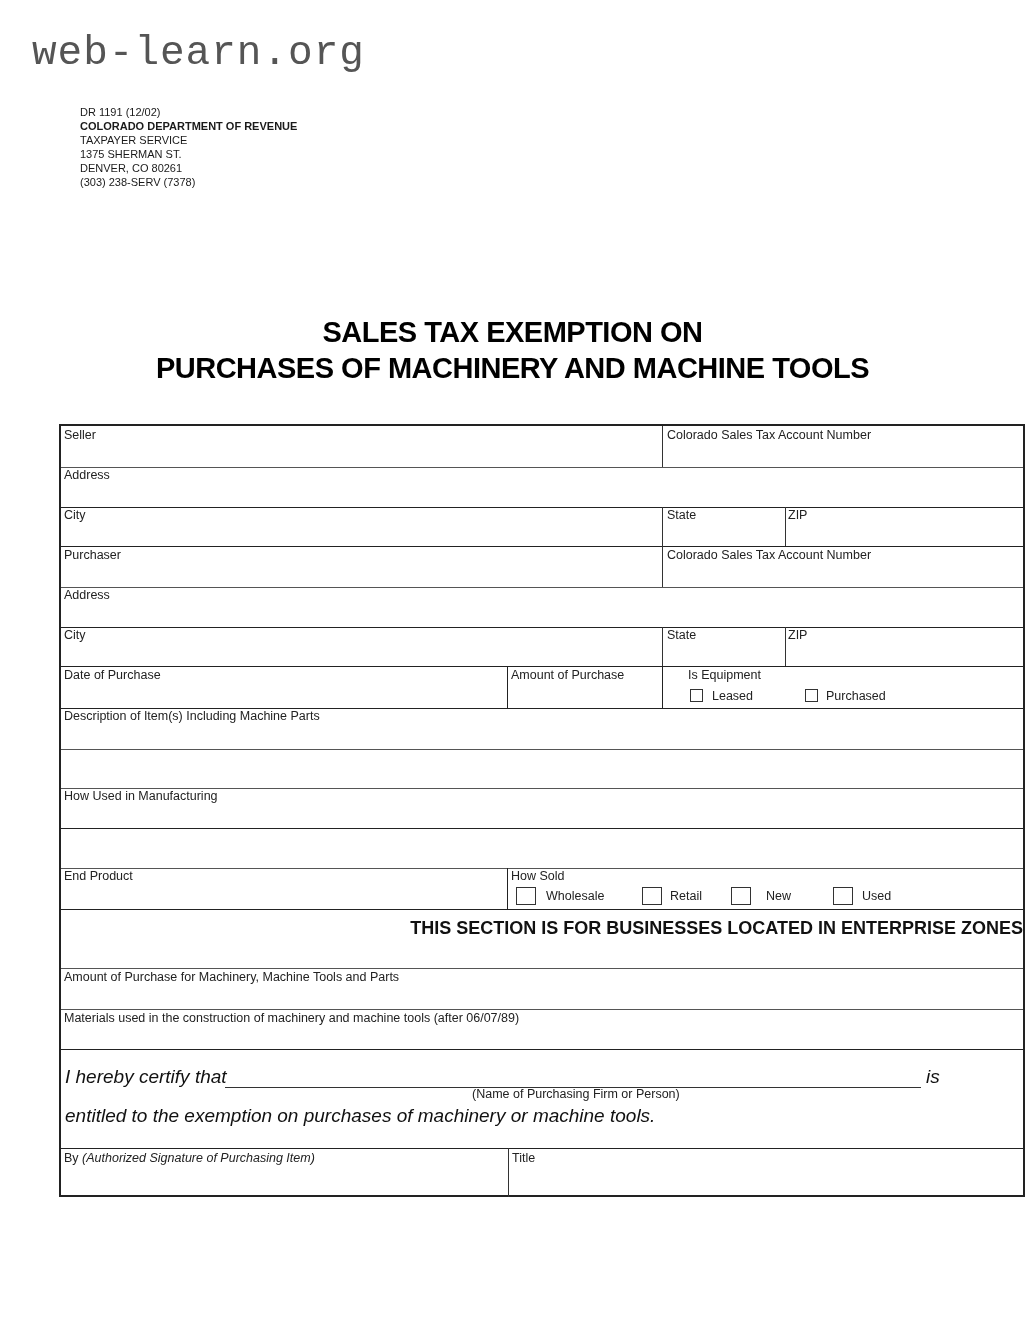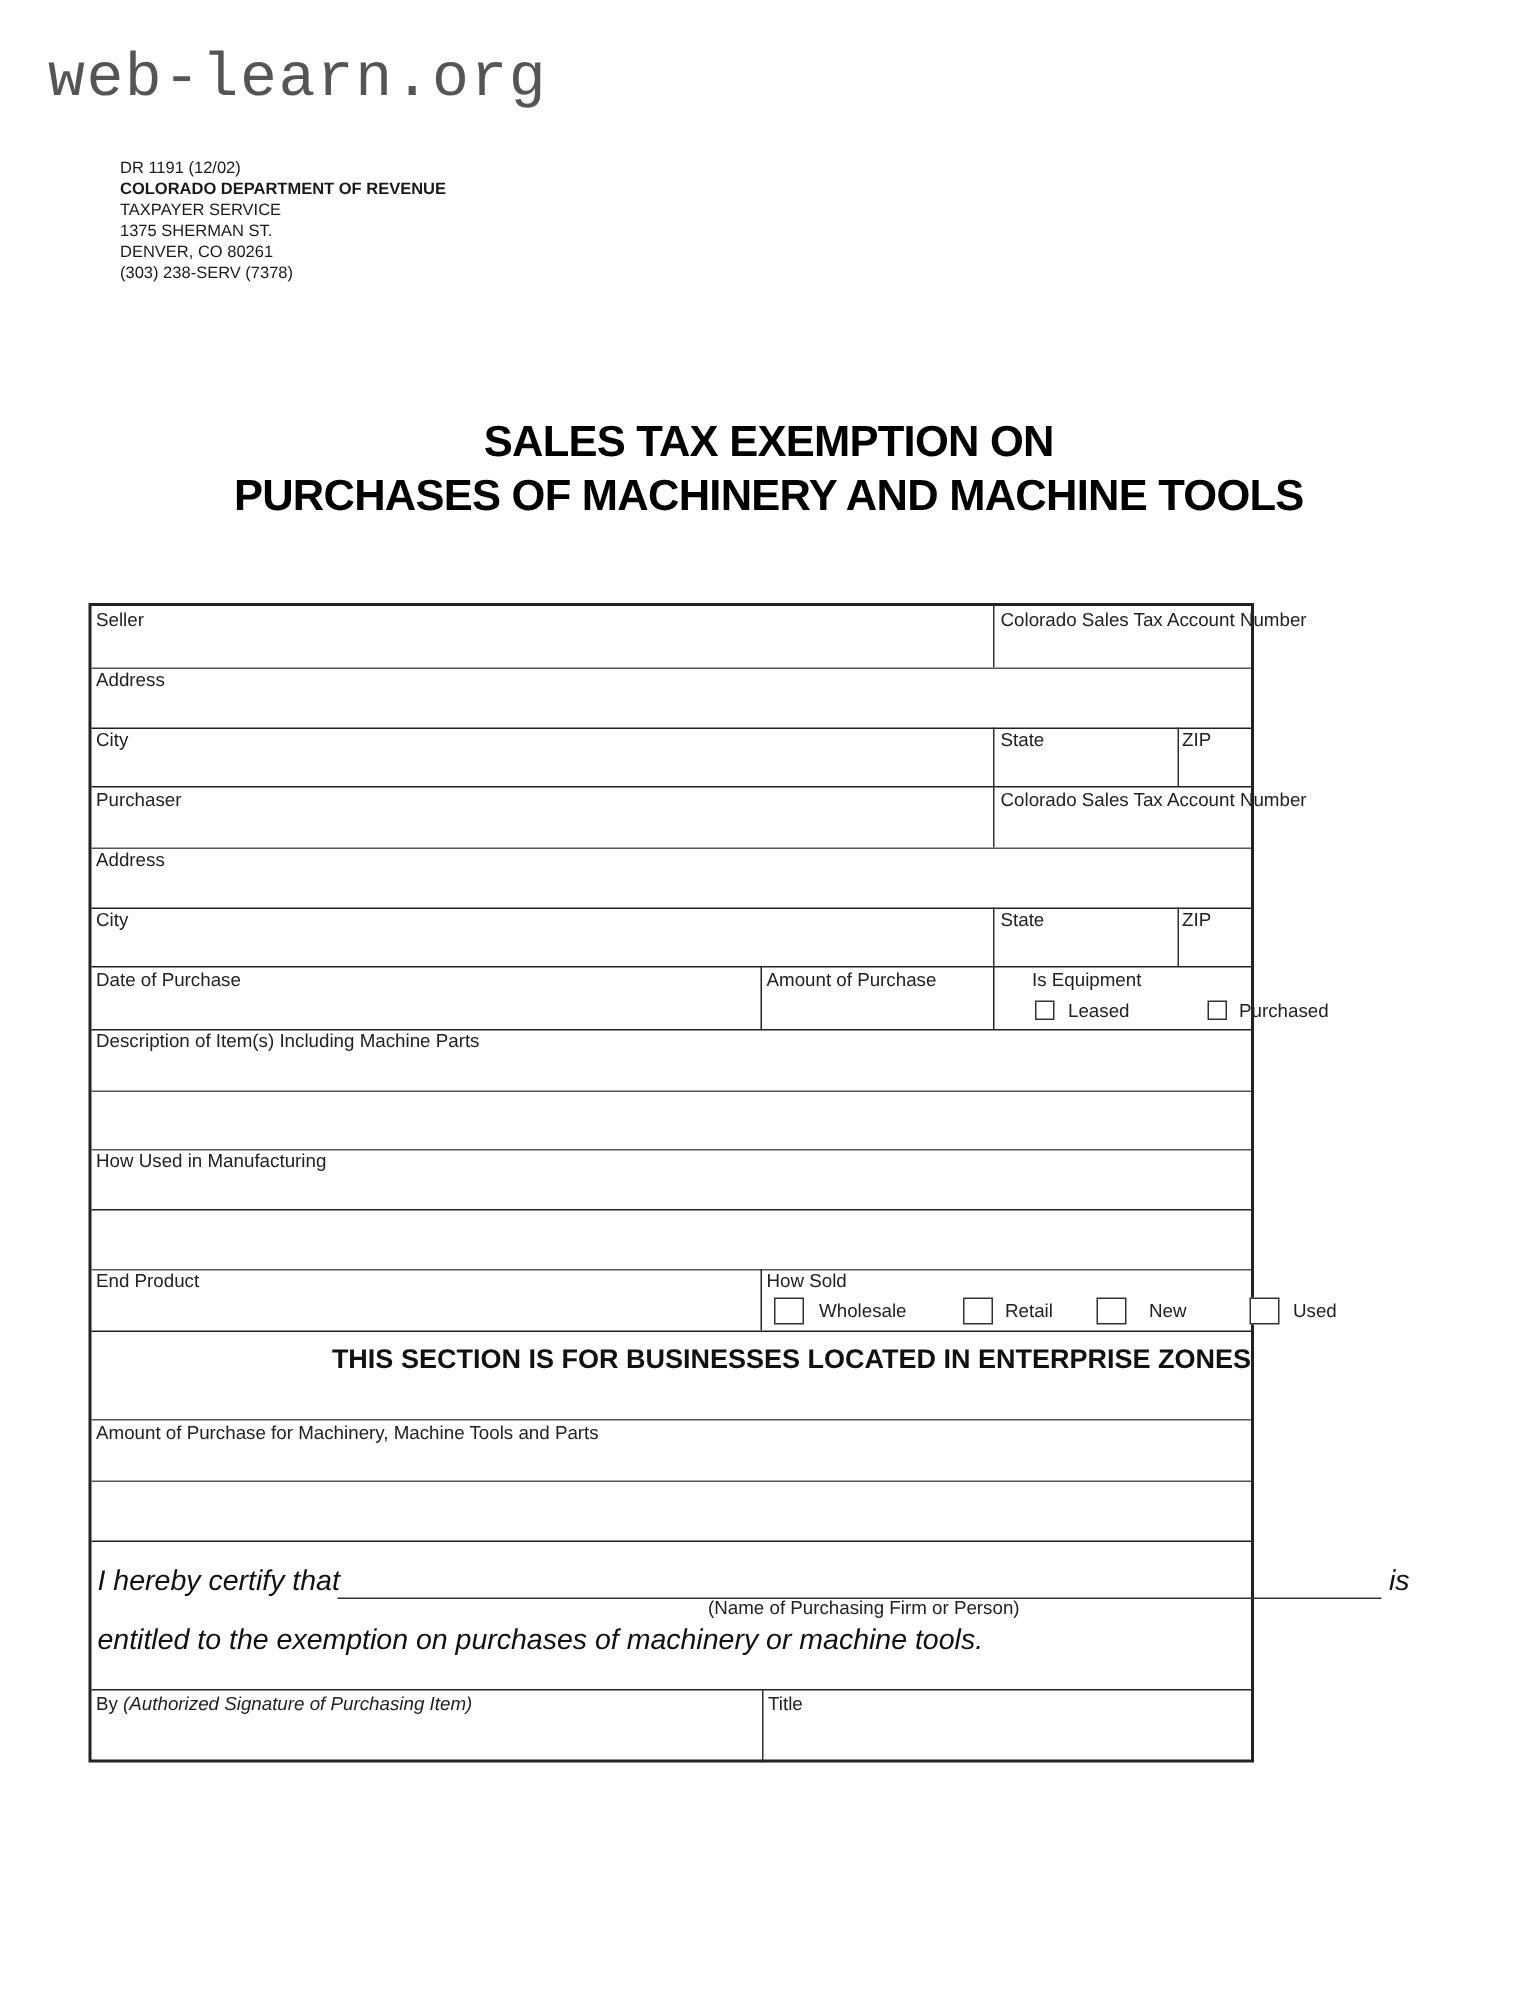--- a/index.html
+++ b/index.html
@@ -1,23 +1,23 @@
 <!DOCTYPE html>
 <html><head>
 <meta charset="utf-8">
 <style>
   html, body { margin:0; padding:0; background:#ffffff; }
   body { width:1025px; height:1327px; position:relative; font-family:"Liberation Sans", sans-serif; color:#111; overflow:hidden; }
   .watermark { position:absolute; left:32px; top:30px; font-family:"Liberation Mono", monospace; font-size:41px; color:#555; letter-spacing:1px; }
   .header { position:absolute; left:80px; top:105px; font-size:11px; line-height:14px; color:#1a1a1a; }
   .header .bold { font-weight:bold; }
-  .title { position:absolute; left:0; width:1025px; text-align:center; font-weight:bold; font-size:29px; letter-spacing:-0.5px; color:#000; }
+  .title { position:absolute; left:0; width:1025px; text-align:center; font-weight:bold; font-size:29px; letter-spacing:-0.5px; color:#000;margin-top:37px; }
   .t1 { top:279px; }
   .t2 { top:315px; }
-  .form { position:absolute; left:59px; top:402px; width:777px; height:773px; border:2px solid #222; box-sizing:border-box; }
+  .form { position:absolute; left:59px; top:424px; width:966px; height:773px; border:2px solid #222; box-sizing:border-box; }
   .lbl { position:absolute; font-size:12.5px; color:#222; white-space:nowrap; }
   .hl { position:absolute; left:0; right:0; height:0; border-top:1px solid #555; }
   .hl.thick { border-top:1.6px solid #222; }
   .vl { position:absolute; width:0; border-left:1px solid #333; }
   .vl.thick { border-left:1.6px solid #222; }
   .cb { position:absolute; width:13px; height:13px; border:1px solid #333; box-sizing:border-box; background:#fff; }
   .cb.big { width:20px; height:18px; }
   .sec-title { position:absolute; left:0; right:0; text-align:right; font-weight:bold; font-size:18px; color:#111; }
   .sec-sub { position:absolute; left:0; right:0; text-align:center; font-weight:bold; font-size:12.5px; color:#111; }
   .cert { position:absolute; font-style:italic; font-size:19px; color:#111; white-space:nowrap;text-align:center; }
@@ -126,20 +126,21 @@
   <div class="hl thick" style="top:483px;"></div>
 
   <div class="sec-title" style="top:492px;">THIS  SECTION IS FOR BUSINESSES LOCATED IN ENTERPRISE ZONES</div>
   <div class="hl" style="top:542px;"></div>
 
   <div class="field-area" style="left:0;top:543px;width:905px;height:40px;"></div>
   <span class="lbl" style="left:3px;top:544px;">Amount of Purchase for Machinery, Machine Tools and Parts</span>
   <div class="hl" style="top:583px;"></div>
 
   <div class="field-area" style="left:0;top:584px;width:905px;height:39px;"></div>
+  <span class="lbl" style="left:3px;top:585px;">Materials used in the construction of machinery and machine tools (after 06/07/89)</span>
   <div class="hl thick" style="top:623px;"></div>
 
   <span class="cert" style="left:4px;top:640px;">I hereby certify that</span>
   <div class="underline-blank" style="left:164px;top:661px;width:696px;"></div>
   <span class="cert" style="left:865px;top:640px;">is</span>
   <span class="small" style="left:411px;top:661px;">(Name of Purchasing Firm or Person)</span>
   <span class="cert" style="left:4px;top:679px;">entitled to the exemption on purchases of machinery or machine tools.</span>
   <div class="hl thick" style="top:722px;"></div>
 
   <div class="field-area" style="left:0;top:723px;width:447px;height:48px;"></div>

